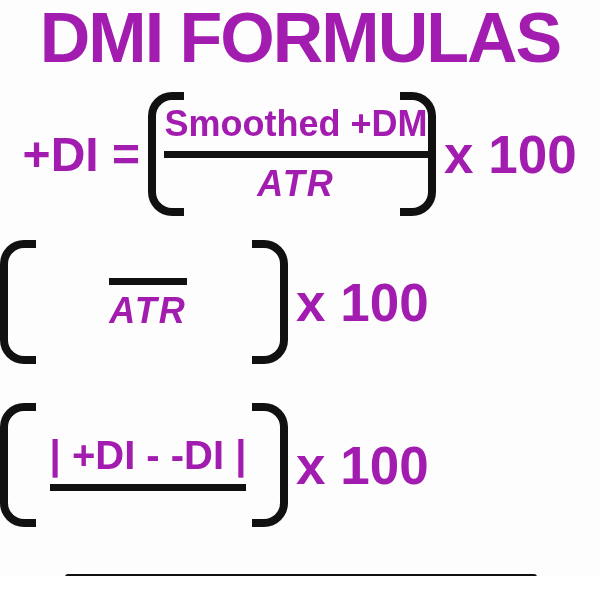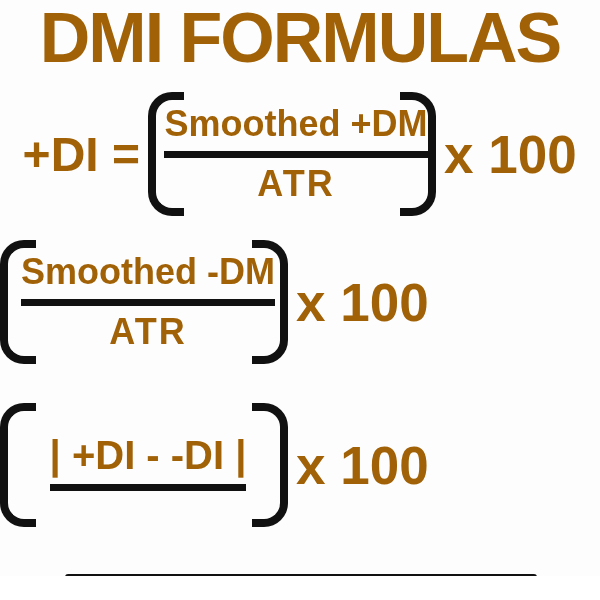--- a/index.html
+++ b/index.html
@@ -1,21 +1,21 @@
 <!DOCTYPE html>
 <html><head>
 <meta charset="utf-8">
 <style>
   html, body { margin: 0; padding: 0; }
   .canvas {
     position: relative;
     width: 600px;
     height: 576px;
     background: #fdfdfd;
-    color: #a16207;
+    color: #a21caf;
     font-family: "Liberation Sans", sans-serif;
     font-weight: bold;
     overflow: hidden;
   }
   .title {
     position: absolute;
     top: 3px;
     left: 0;
     width: 100%;
     text-align: center;
@@ -56,21 +56,21 @@
   .frac-zone {
     flex: none;
     width: 264px;
     display: flex;
     justify-content: center;
     align-items: center;
   }
   .fraction { display: flex; flex-direction: column; align-items: center; }
   .num, .den { font-size: 36px; line-height: 1.12; white-space: pre; }
   .f3 .num, .f3 .den { font-size: 40px; }
-  .den-atr { letter-spacing: 2px; }
+  .den-atr { letter-spacing: 2px; font-style: italic; }
   .fline {
     align-self: stretch;
     height: 7px;
     background: #111111;
     margin: 6px 0;
   }
   .mult {
     font-size: 53px;
     margin-left: 8px;
     white-space: pre;
@@ -104,21 +104,20 @@
       </div>
     </div>
     <div class="bracket bright"></div>
     <div class="mult">x 100</div>
   </div>
 
   <div class="frow f2">
     <div class="bracket bleft"></div>
     <div class="frac-zone">
       <div class="fraction">
-        <div class="num">Smoothed -DM</div>
         <div class="fline"></div>
         <div class="den den-atr">ATR</div>
       </div>
     </div>
     <div class="bracket bright"></div>
     <div class="mult">x 100</div>
   </div>
 
   <div class="frow f3">
     <div class="bracket bleft"></div>

